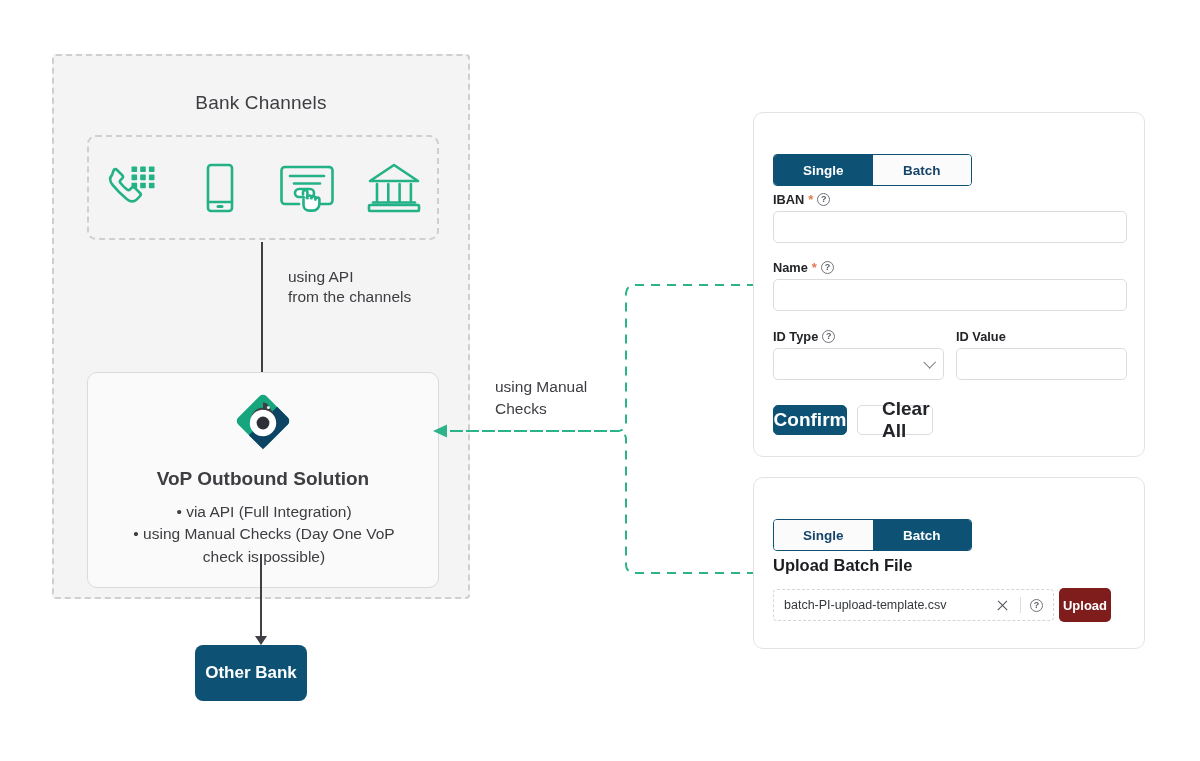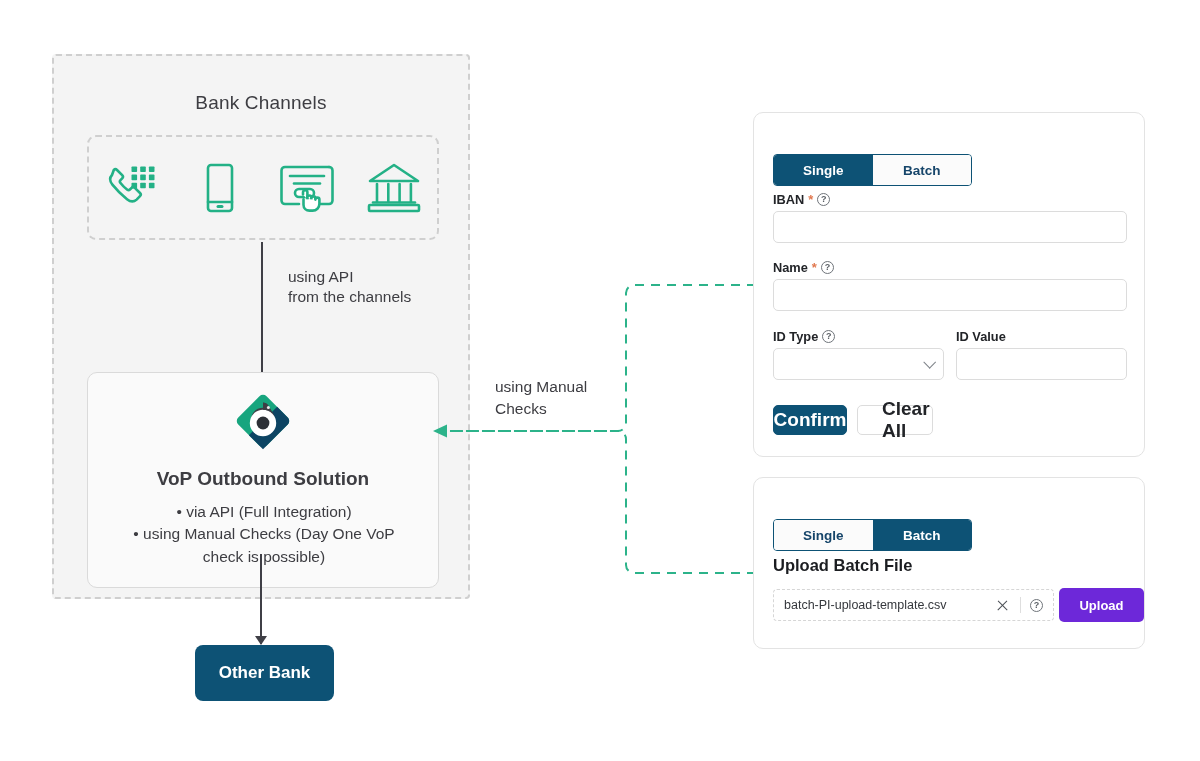--- a/index.html
+++ b/index.html
@@ -63,21 +63,21 @@
   .arrow-v2{
     position:absolute; left:260px; top:554px; width:2px; height:90px;
     background:#3f3f46;
   }
   .arrow-v2::after{
     content:""; position:absolute; left:-5px; bottom:-1px;
     border-left:6px solid transparent; border-right:6px solid transparent;
     border-top:9px solid #3f3f46;
   }
   .other-bank{
-    position:absolute; left:195px; top:645px; width:139px; height:56px;
+    position:absolute; left:195px; top:645px; width:112px; height:56px;
     background:#0d5275; border-radius:8px;
     display:flex; align-items:center; justify-content:center;
     color:#ffffff; font-size:17px; font-weight:bold;
   }
 
   
   .connector{ position:absolute; left:420px; top:270px; width:345px; height:320px; }
   .manual-label{
     position:absolute; left:495px; top:376px;
     font-size:15.5px; line-height:1.45; color:#3d3d42; white-space:pre-line;
@@ -140,22 +140,22 @@
     display:flex; align-items:center; padding:0 10px;
   }
   .file-name{ font-size:12.5px; color:#35383d; flex:1; }
   .x-ico{ width:15px; height:15px; position:relative; cursor:pointer; margin-right:10px; }
   .x-ico::before,.x-ico::after{
     content:""; position:absolute; left:1px; top:7px; width:13px; height:1.4px; background:#4a4e54;
   }
   .x-ico::before{ transform:rotate(45deg); } .x-ico::after{ transform:rotate(-45deg); }
   .vdiv{ width:1px; height:16px; background:#dedede; margin-right:9px; }
   .btn-upload{
-    position:absolute; left:305px; top:110px; width:85px; height:34px;
-    background:#6d28d9; color:#ffffff; border-radius:5px;
+    position:absolute; left:305px; top:110px; width:52px; height:34px;
+    background:#7f1d1d; color:#ffffff; border-radius:5px;
     display:flex; align-items:center; justify-content:center;
     font-size:13px; font-weight:bold; cursor:pointer;
   }
 </style>
 </head>
 <body>
 
 <div id="stage">
 
   <div class="bank-container">

